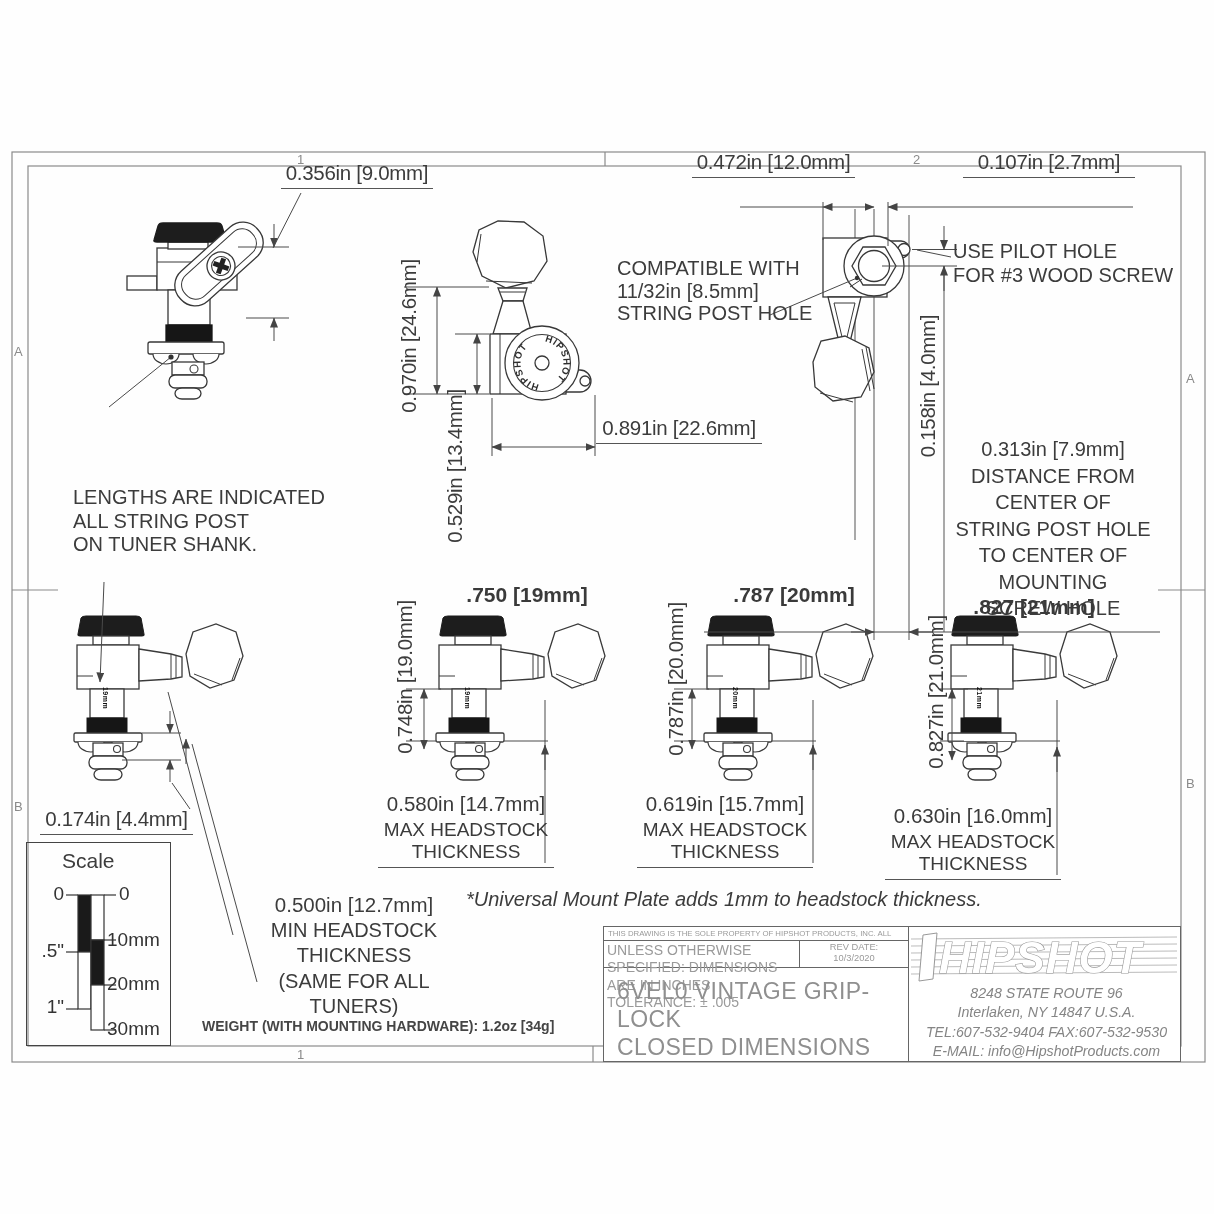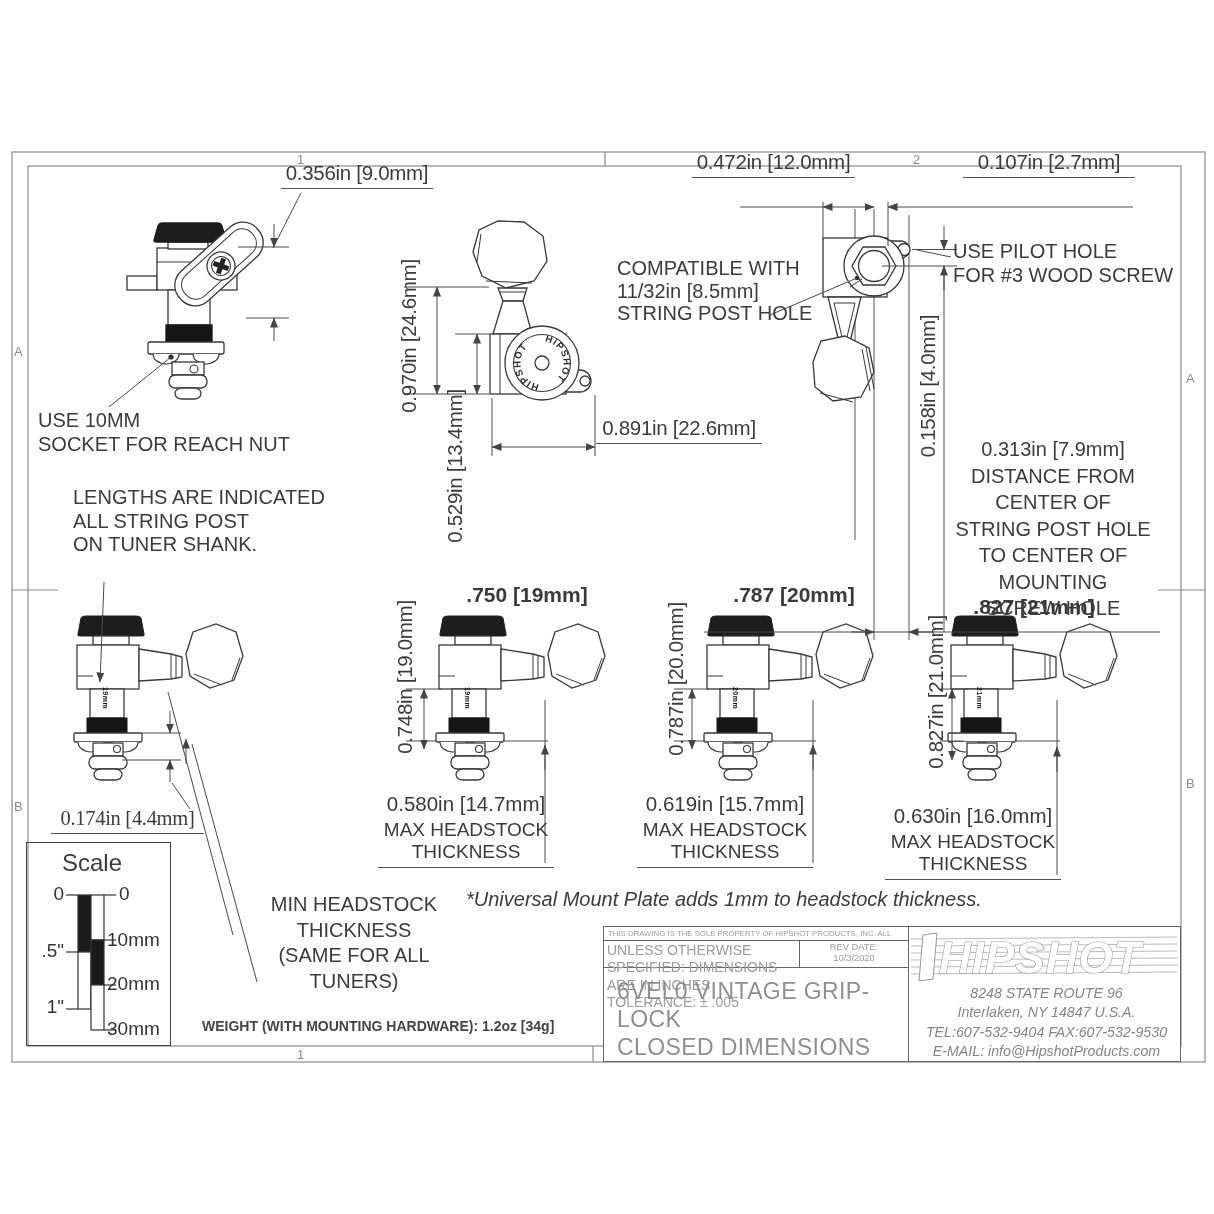--- a/index.html
+++ b/index.html
@@ -234,24 +234,20 @@
 
   <div class="zone" style="left:297px;top:152px;">1</div>
   <div class="zone" style="left:913px;top:152px;">2</div>
   <div class="zone" style="left:297px;top:1047px;">1</div>
   <div class="zone" style="left:14px;top:344px;">A</div>
   <div class="zone" style="left:14px;top:799px;">B</div>
   <div class="zone" style="left:1186px;top:371px;">A</div>
   <div class="zone" style="left:1186px;top:776px;">B</div>
 
   <div class="lbl dim dimbox" style="left:281px;top:161px;width:152px;">0.356in [9.0mm]</div>
-  <div class="lbl note" style="left:38px;top:409px;">
-    <div>USE 10MM</div>
-    <div>SOCKET FOR REACH NUT</div>
-  </div>
 
   <div class="rotlbl" style="left:409px;top:336px;">0.970in [24.6mm]</div>
   <div class="rotlbl" style="left:455px;top:466px;">0.529in [13.4mm]</div>
   <div class="lbl dim dimbox" style="left:596px;top:416px;width:166px;">0.891in [22.6mm]</div>
 
   <div class="lbl dim dimbox" style="left:692px;top:150px;width:163px;">0.472in [12.0mm]</div>
   <div class="lbl dim dimbox" style="left:963px;top:150px;width:172px;">0.107in [2.7mm]</div>
   <div class="lbl note" style="left:953px;top:240px;">
     <div>USE PILOT HOLE</div>
     <div>FOR #3 WOOD SCREW</div>
@@ -284,50 +280,51 @@
 
   <div class="rotlbl" style="left:405px;top:677px;">0.748in [19.0mm]</div>
   <div class="rotlbl" style="left:676px;top:679px;">0.787in [20.0mm]</div>
   <div class="rotlbl" style="left:936px;top:692px;">0.827in [21.0mm]</div>
 
   <div class="shank" style="left:105px;top:698px;">19mm</div>
   <div class="shank" style="left:467px;top:698px;">19mm</div>
   <div class="shank" style="left:735px;top:698px;">20mm</div>
   <div class="shank" style="left:979px;top:698px;">21mm</div>
 
-  <div class="lbl dim dimbox" style="left:51px;top:807px;width:153px;font-family:Liberation Serif, serif;">0.174in [4.4mm]</div>
+  <div class="lbl dim dimbox" style="left:40px;top:807px;width:153px;">0.174in [4.4mm]</div>
 
   <div class="maxblk" style="left:378px;top:792px;">
     <div class="d1">0.580in [14.7mm]</div>
     <div class="d2">MAX HEADSTOCK</div>
     <div class="d2">THICKNESS</div>
   </div>
   <div class="maxblk" style="left:637px;top:792px;">
     <div class="d1">0.619in [15.7mm]</div>
     <div class="d2">MAX HEADSTOCK</div>
     <div class="d2">THICKNESS</div>
   </div>
   <div class="maxblk" style="left:885px;top:804px;">
     <div class="d1">0.630in [16.0mm]</div>
     <div class="d2">MAX HEADSTOCK</div>
     <div class="d2">THICKNESS</div>
   </div>
 
   <div class="lbl note ctr" style="left:238px;top:892px;width:232px;line-height:25.5px;white-space:normal;">
+    <div style="font-size:20.5px;">0.500in [12.7mm]</div>
     <div>MIN HEADSTOCK</div>
     <div>THICKNESS</div>
     <div>(SAME FOR ALL TUNERS)</div>
   </div>
 
   <div class="lbl" style="left:466px;top:888px;font-size:20px;font-style:italic;">*Universal Mount Plate adds 1mm to headstock thickness.</div>
 
   <div class="lbl" style="left:202px;top:1018px;font-size:14px;font-weight:bold;color:#454545;">WEIGHT (WITH MOUNTING HARDWARE): 1.2oz [34g]</div>
 
   <div style="position:absolute;left:26px;top:842px;width:145px;height:204px;border:1.5px solid #444;box-sizing:border-box;"></div>
-  <div class="lbl" style="left:62px;top:849px;font-size:24px;">Scale</div>
+  <div class="lbl" style="left:62px;top:849px;font-size:21px;">Scale</div>
   <div class="scalelbl" style="left:46px;top:883px;width:18px;text-align:right;">0</div>
   <div class="scalelbl" style="left:34px;top:940px;width:30px;text-align:right;">.5"</div>
   <div class="scalelbl" style="left:40px;top:996px;width:24px;text-align:right;">1"</div>
   <div class="scalelbl" style="left:119px;top:883px;">0</div>
   <div class="scalelbl" style="left:107px;top:929px;">10mm</div>
   <div class="scalelbl" style="left:107px;top:973px;">20mm</div>
   <div class="scalelbl" style="left:107px;top:1018px;">30mm</div>
 
   <div class="tb">
     <div class="tb-left">

